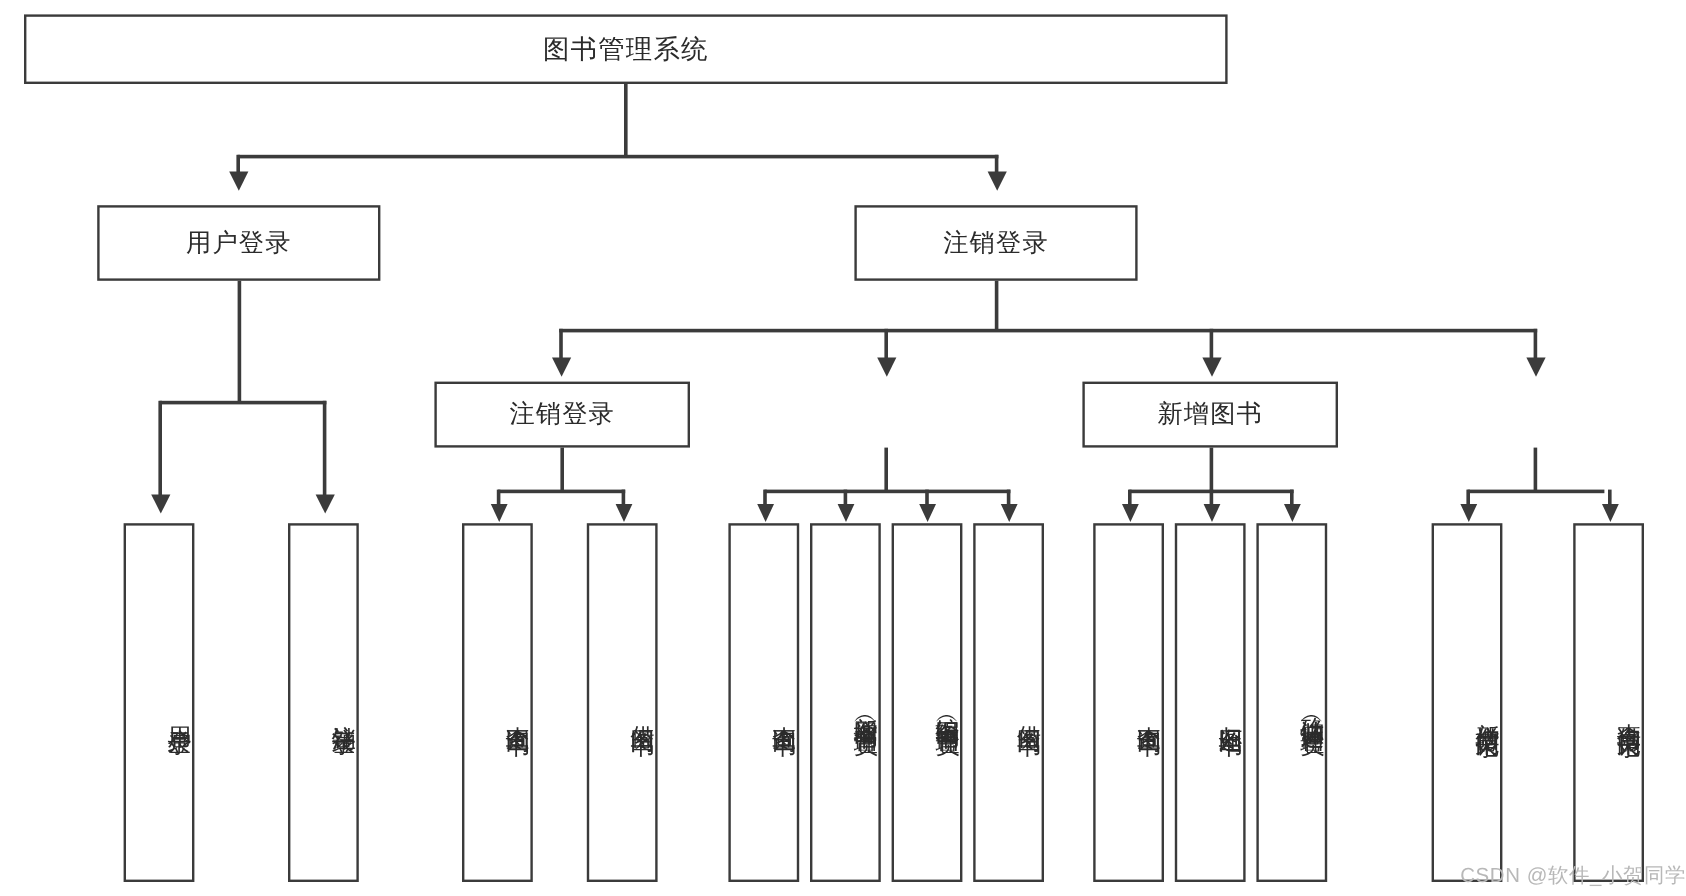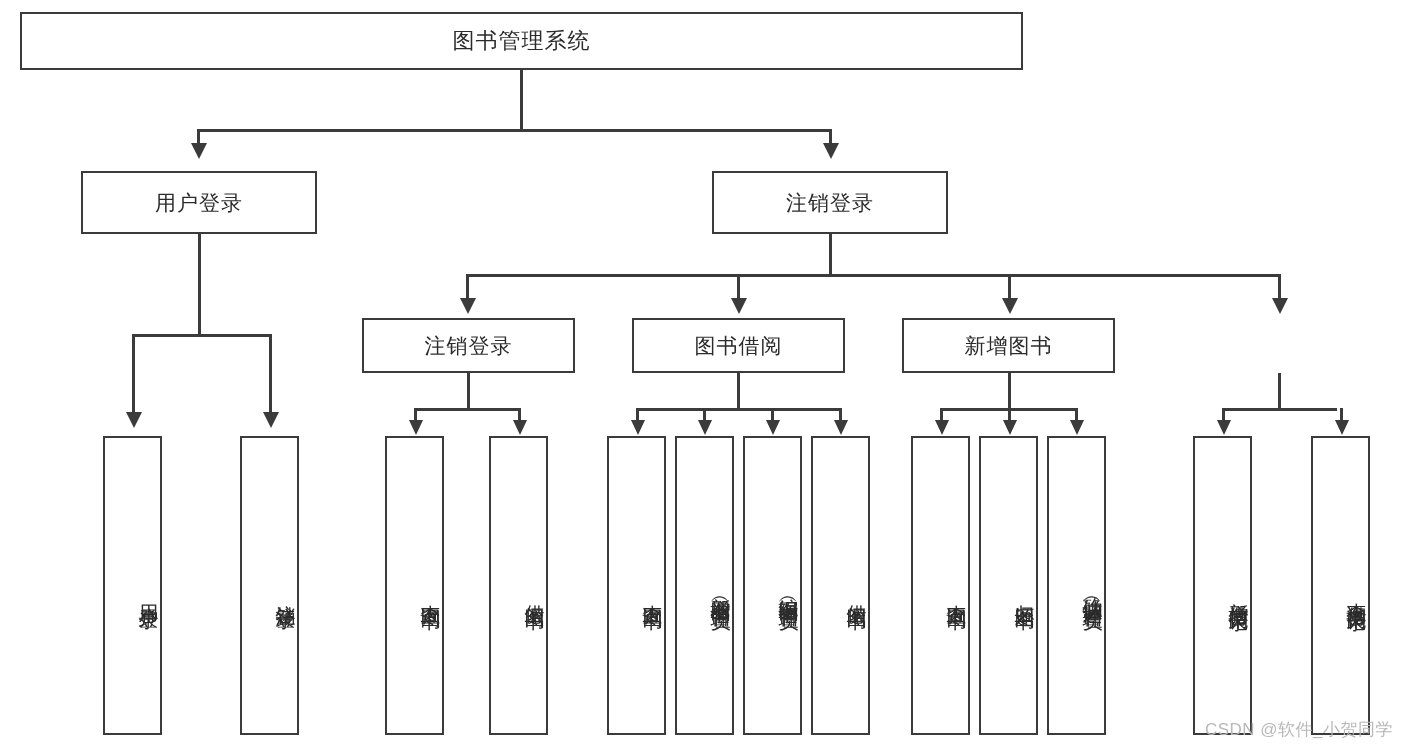--- a/index.html
+++ b/index.html
@@ -57,21 +57,21 @@
     border-top:16px solid #3b3b3b;
   }
   .arrow.sm{
     border-left:7px solid transparent;
     border-right:7px solid transparent;
     border-top:15px solid #3b3b3b;
   }
   
   #watermark{
     position:absolute;
-    right:12px;
+    right:0;
     bottom:6px;
     font-size:17px;
     color:#b8b8b8;
     letter-spacing:0.5px;
     white-space:nowrap;
     user-select:none;
   }
 </style>
 </head>
 <body>
@@ -104,21 +104,20 @@
   <div class="ln v" style="left:466px;top:274px;height:26px;"></div>
   <div class="arrow" style="left:460px;top:298px;"></div>
   <div class="ln v" style="left:737px;top:274px;height:26px;"></div>
   <div class="arrow" style="left:731px;top:298px;"></div>
   <div class="ln v" style="left:1008px;top:274px;height:26px;"></div>
   <div class="arrow" style="left:1002px;top:298px;"></div>
   <div class="ln v" style="left:1278px;top:274px;height:26px;"></div>
   <div class="arrow" style="left:1272px;top:298px;"></div>
 
   <div class="node h" style="left:362px;top:318px;width:213px;height:55px;">注销登录</div>
-  <div class="node h" style="left:632px;top:318px;width:213px;height:55px;">图书借阅</div>
   <div class="node h" style="left:902px;top:318px;width:213px;height:55px;">新增图书</div>
 
   <div class="ln v" style="left:467px;top:373px;height:36px;"></div>
   <div class="ln h" style="left:415px;top:408px;width:106px;"></div>
   <div class="ln v" style="left:414px;top:408px;height:14px;"></div>
   <div class="arrow sm" style="left:409px;top:420px;"></div>
   <div class="ln v" style="left:518px;top:408px;height:14px;"></div>
   <div class="arrow sm" style="left:513px;top:420px;"></div>
 
   <div class="ln v" style="left:737px;top:373px;height:36px;"></div>

